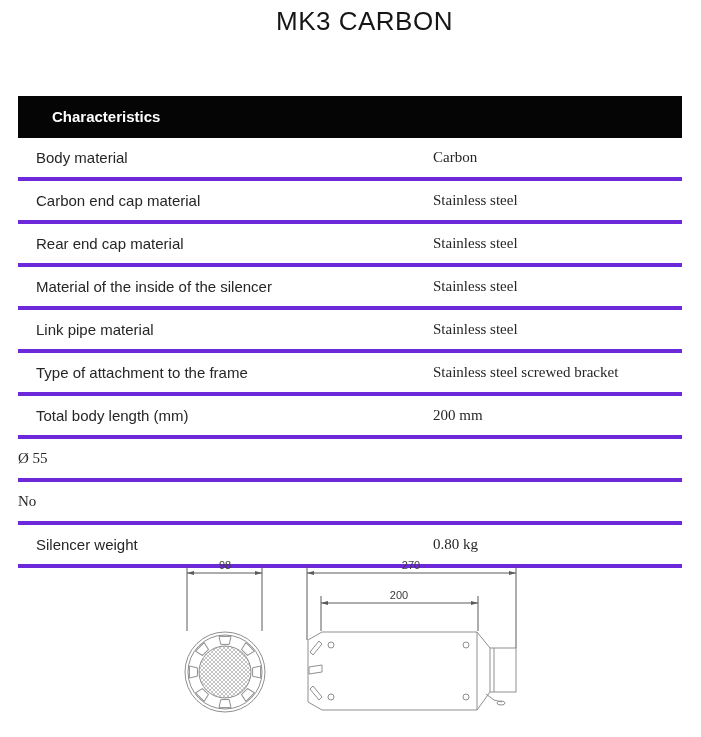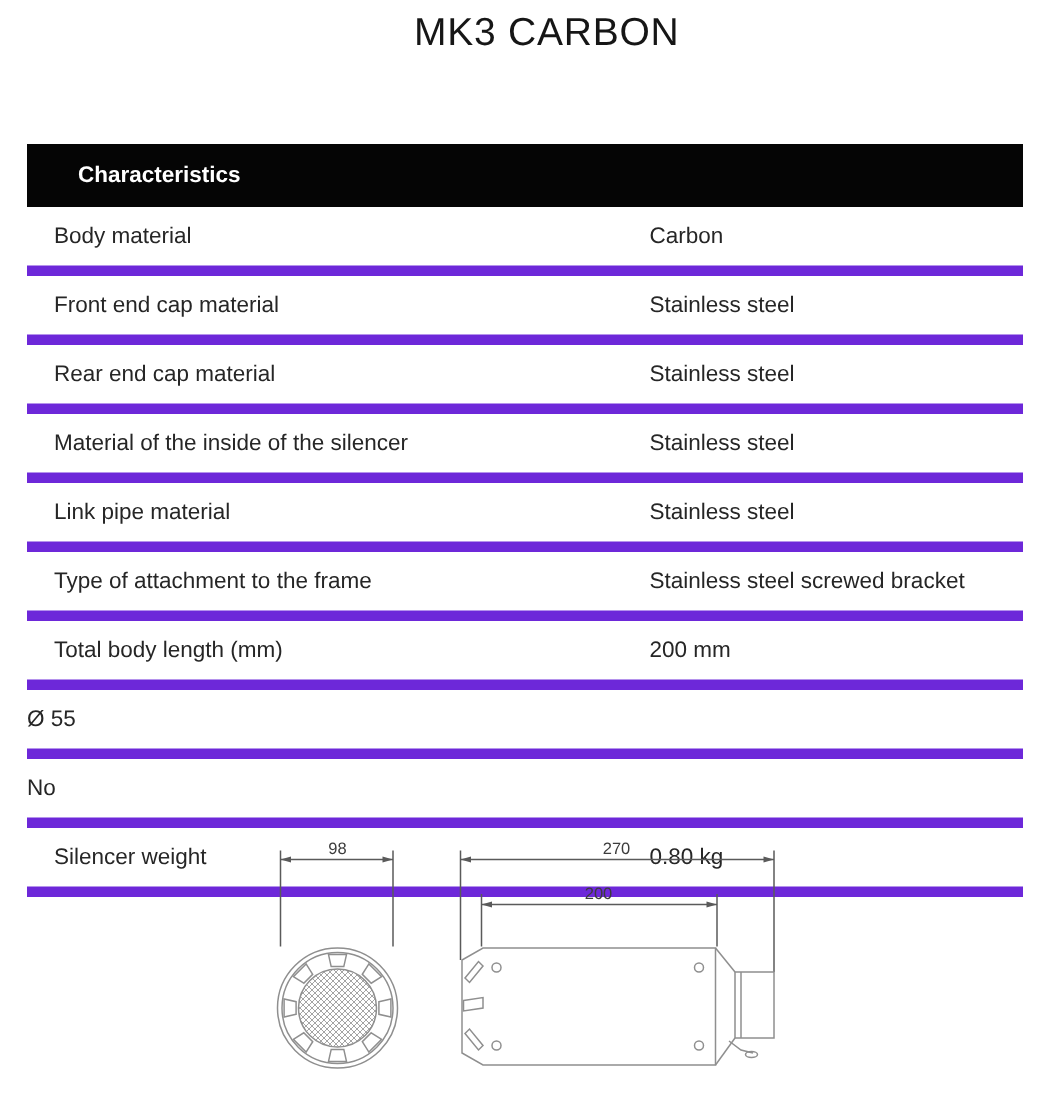--- a/index.html
+++ b/index.html
@@ -41,33 +41,34 @@
     color: #ffffff;
     font-size: 15px;
     font-weight: 700;
     padding-left: 34px;
     box-sizing: border-box;
   }
   .spec-row {
     display: flex;
     align-items: center;
     height: 39px;
-    border-bottom: 7px solid #6d28d9;
+    border-bottom: 4px solid #6d28d9;
     font-size: 15px;
     justify-content: space-between;
   }
   .spec-label {
     flex: 0 0 415px;
     padding-left: 18px;
     box-sizing: border-box;
     color: #262626;
   }
   .spec-value {
     flex: 1 1 auto;
     color: #262626;
+    font-family: Liberation Serif, serif;
   }
   .drawing {
     position: absolute;
     left: 150px;
     top: 558px;
     width: 420px;
     height: 179px;
     text-align: right;
   }
   .drawing svg { display: block; }
@@ -85,21 +86,21 @@
   <div class="page-title">MK3 CARBON</div>
 
   <div class="spec-table">
     <div class="spec-header">Characteristics</div>
 
     <div class="spec-row">
       <div class="spec-label">Body material</div>
       <div class="spec-value">Carbon</div>
     </div>
     <div class="spec-row">
-      <div class="spec-label">Front end cap material</div>
+      <div class="spec-label">Carbon end cap material</div>
       <div class="spec-value">Stainless steel</div>
     </div>
     <div class="spec-row">
       <div class="spec-label">Rear end cap material</div>
       <div class="spec-value">Stainless steel</div>
     </div>
     <div class="spec-row">
       <div class="spec-label">Material of the inside of the silencer</div>
       <div class="spec-value">Stainless steel</div>
     </div>

